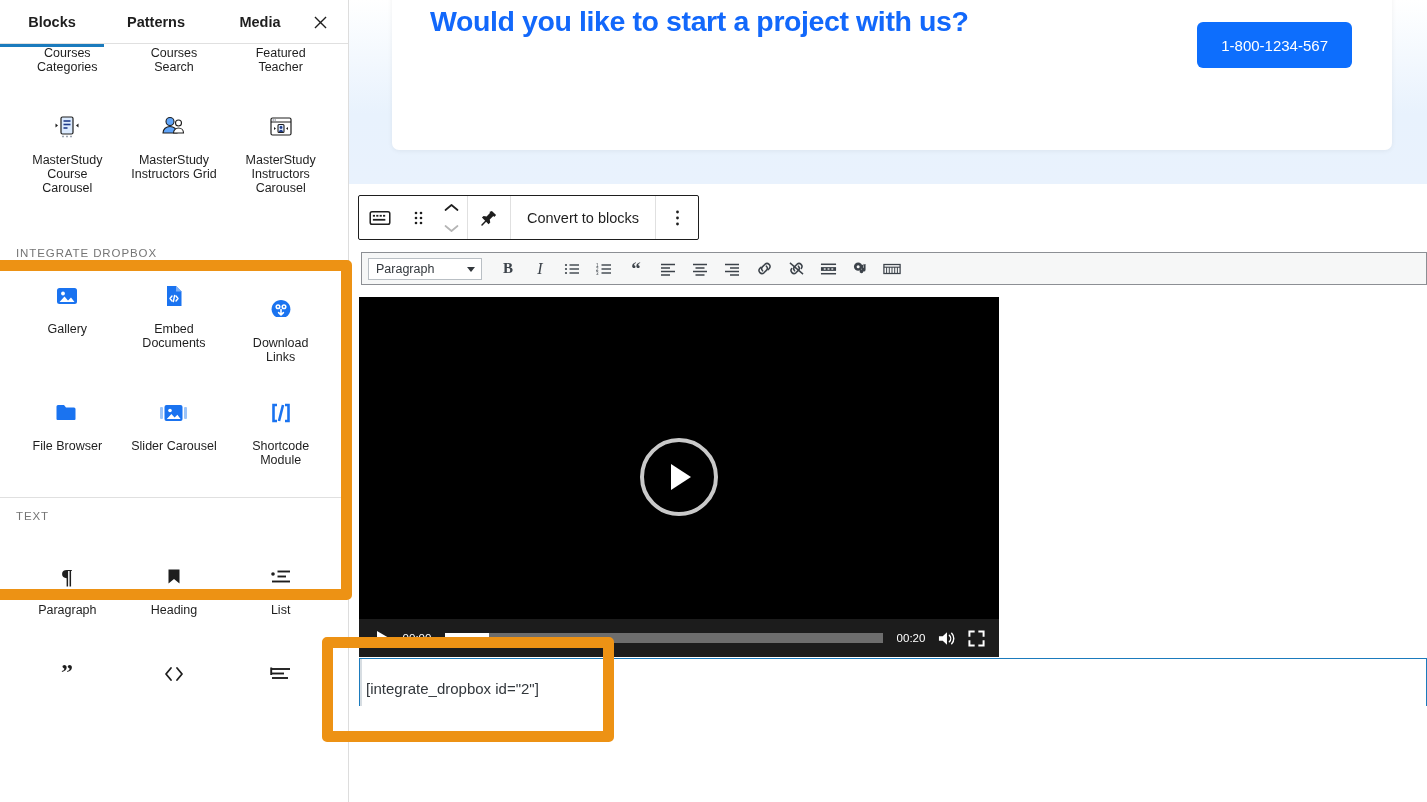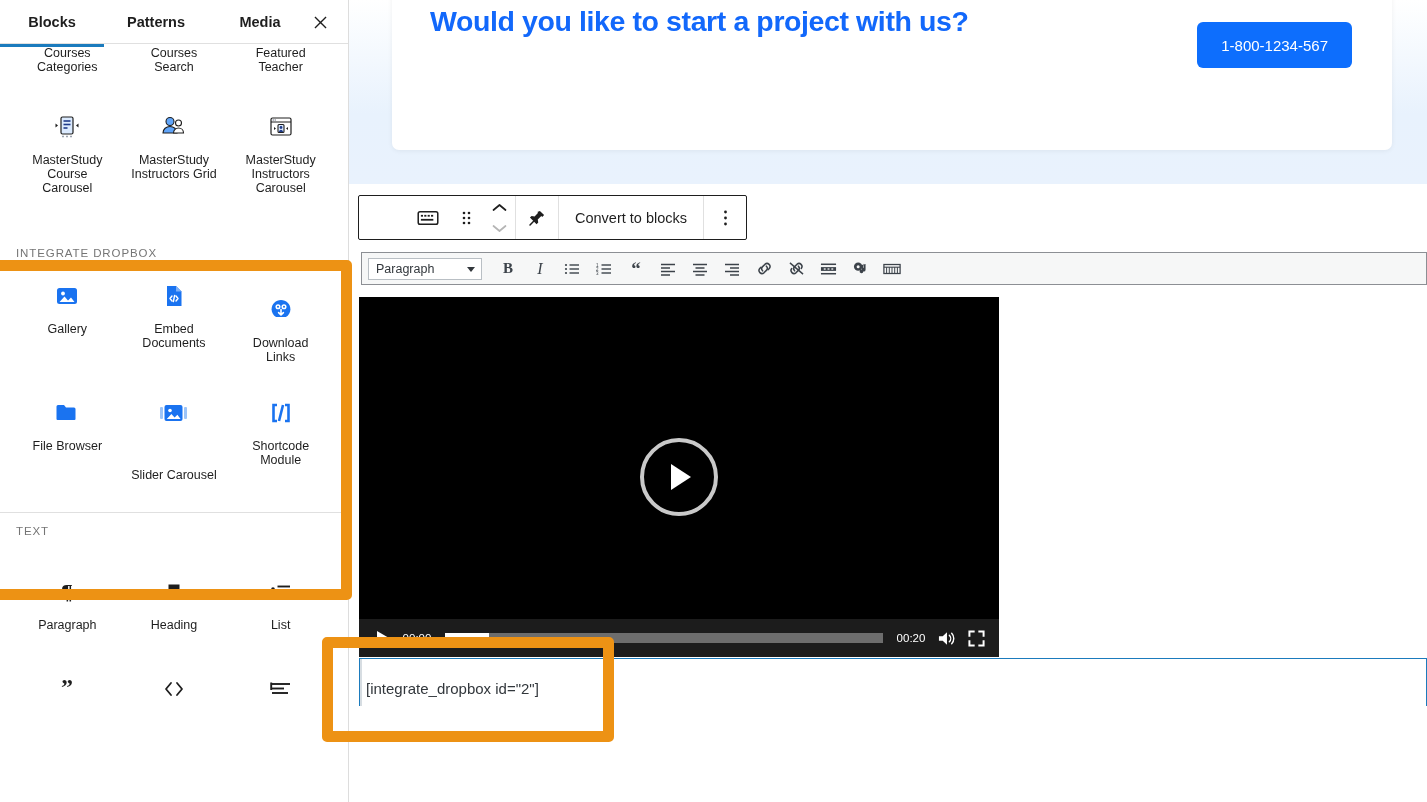--- a/index.html
+++ b/index.html
@@ -144,21 +144,20 @@
 
   
   #block-toolbar {
     position: absolute; left: 9px; top: 195px;
     height: 45px;
     display: flex; align-items: stretch;
     background: #fff;
     border: 1px solid #1e1e1e;
     border-radius: 2px;
     z-index: 20;
-    padding-left: 48px;
   }
   .tb-group {
     display: flex; align-items: center;
     border-right: 1px solid #e0e0e0;
     padding: 0 2px;
   }
   .tb-group:last-child { border-right: none; }
   .tb-btn {
     width: 38px; height: 43px;
     display: flex; align-items: center; justify-content: center;
@@ -373,21 +372,21 @@
             <span class="lbl">Download Links</span>
           </div>
           <div class="blk" style="padding-top:24px;text-align:right;">
             <span class="ico">
               <svg width="26" height="26" viewBox="0 0 26 26">
                 <path d="M2.5 6.5A1.5 1.5 0 0 1 4 5h6l2 2.4h8a1.5 1.5 0 0 1 1.5 1.5V19a1 1 0 0 1-1 1H3.5a1 1 0 0 1-1-1z" fill="#1a73f0"></path>
               </svg>
             </span>
             <span class="lbl">File Browser</span>
           </div>
-          <div class="blk" style="padding-top:24px;gap:29px;">
+          <div class="blk" style="padding-top:24px;">
             <span class="ico">
               <svg width="30" height="26" viewBox="0 0 30 26">
                 <rect x="1" y="7" width="3" height="12" rx="1" fill="#9cc4f8"></rect>
                 <rect x="25" y="7" width="3" height="12" rx="1" fill="#9cc4f8"></rect>
                 <rect x="5.5" y="5" width="18" height="16" rx="2" fill="#1a73f0"></rect>
                 <circle cx="11" cy="10.5" r="1.8" fill="#fff"></circle>
                 <path d="M7.8 19l4.6-5 3.2 3.6 2.8-2.8 3.2 4.2z" fill="#fff"></path>
               </svg>
             </span>
             <span class="lbl">Slider Carousel</span>

